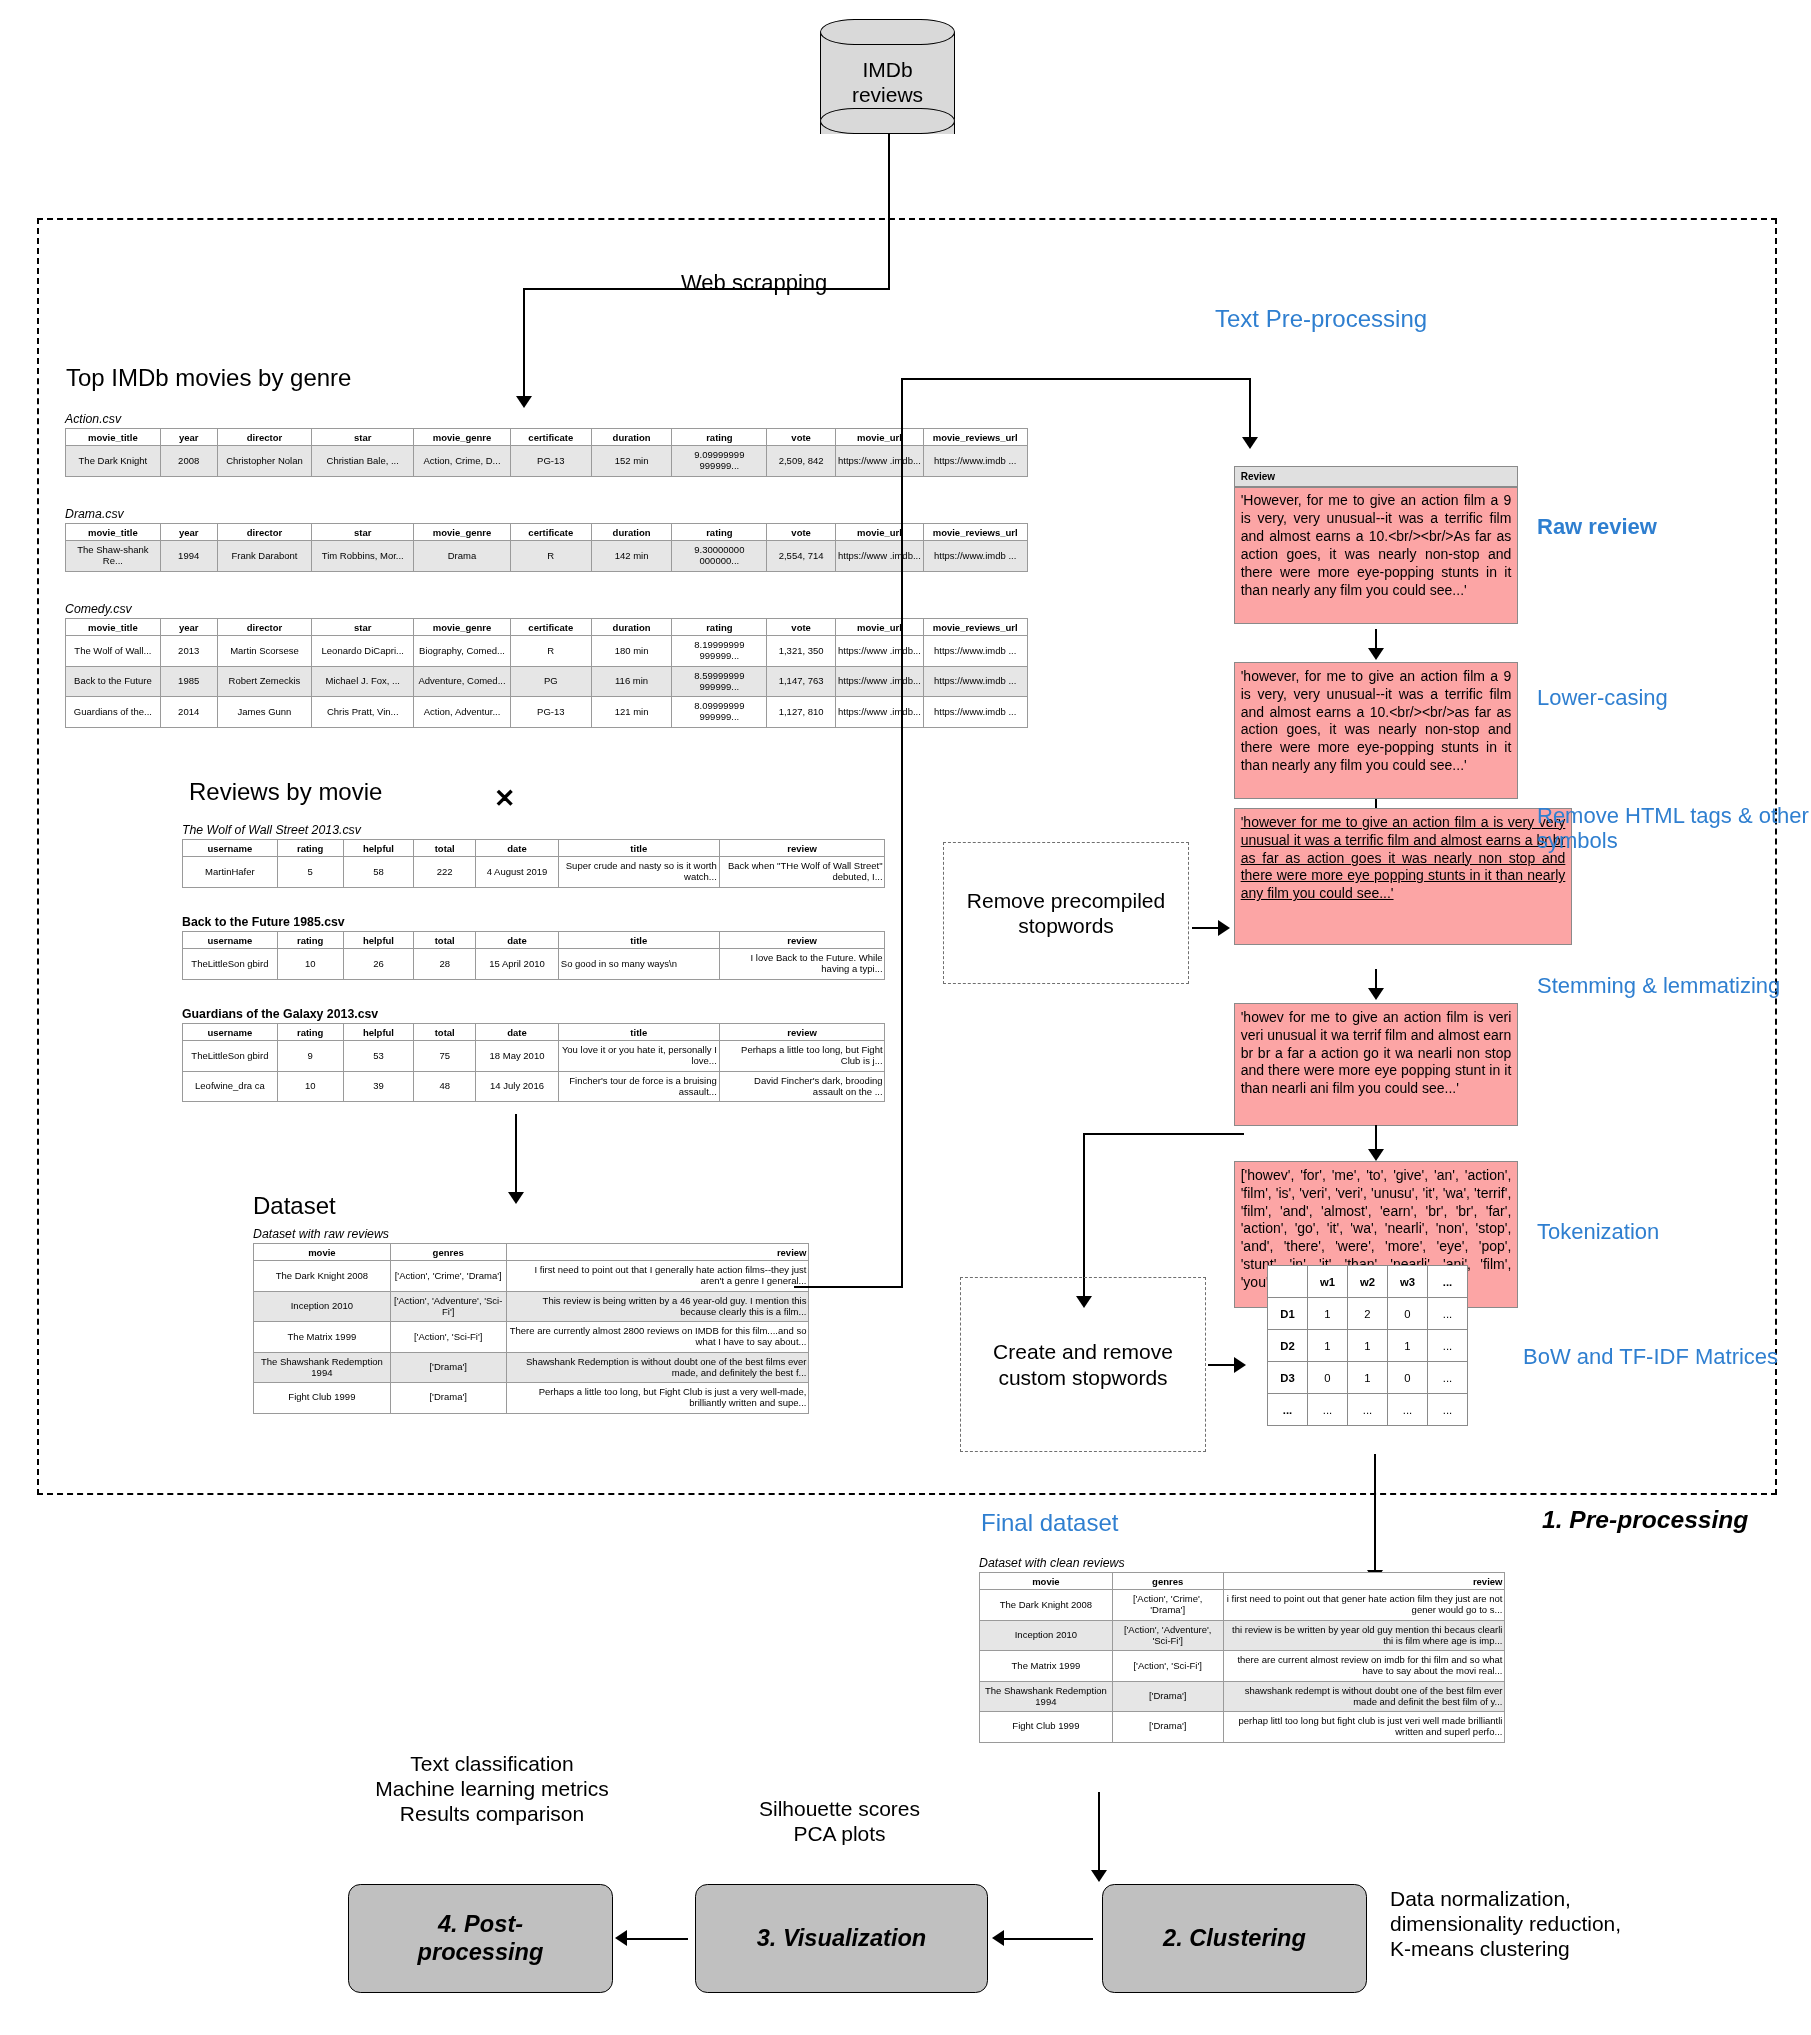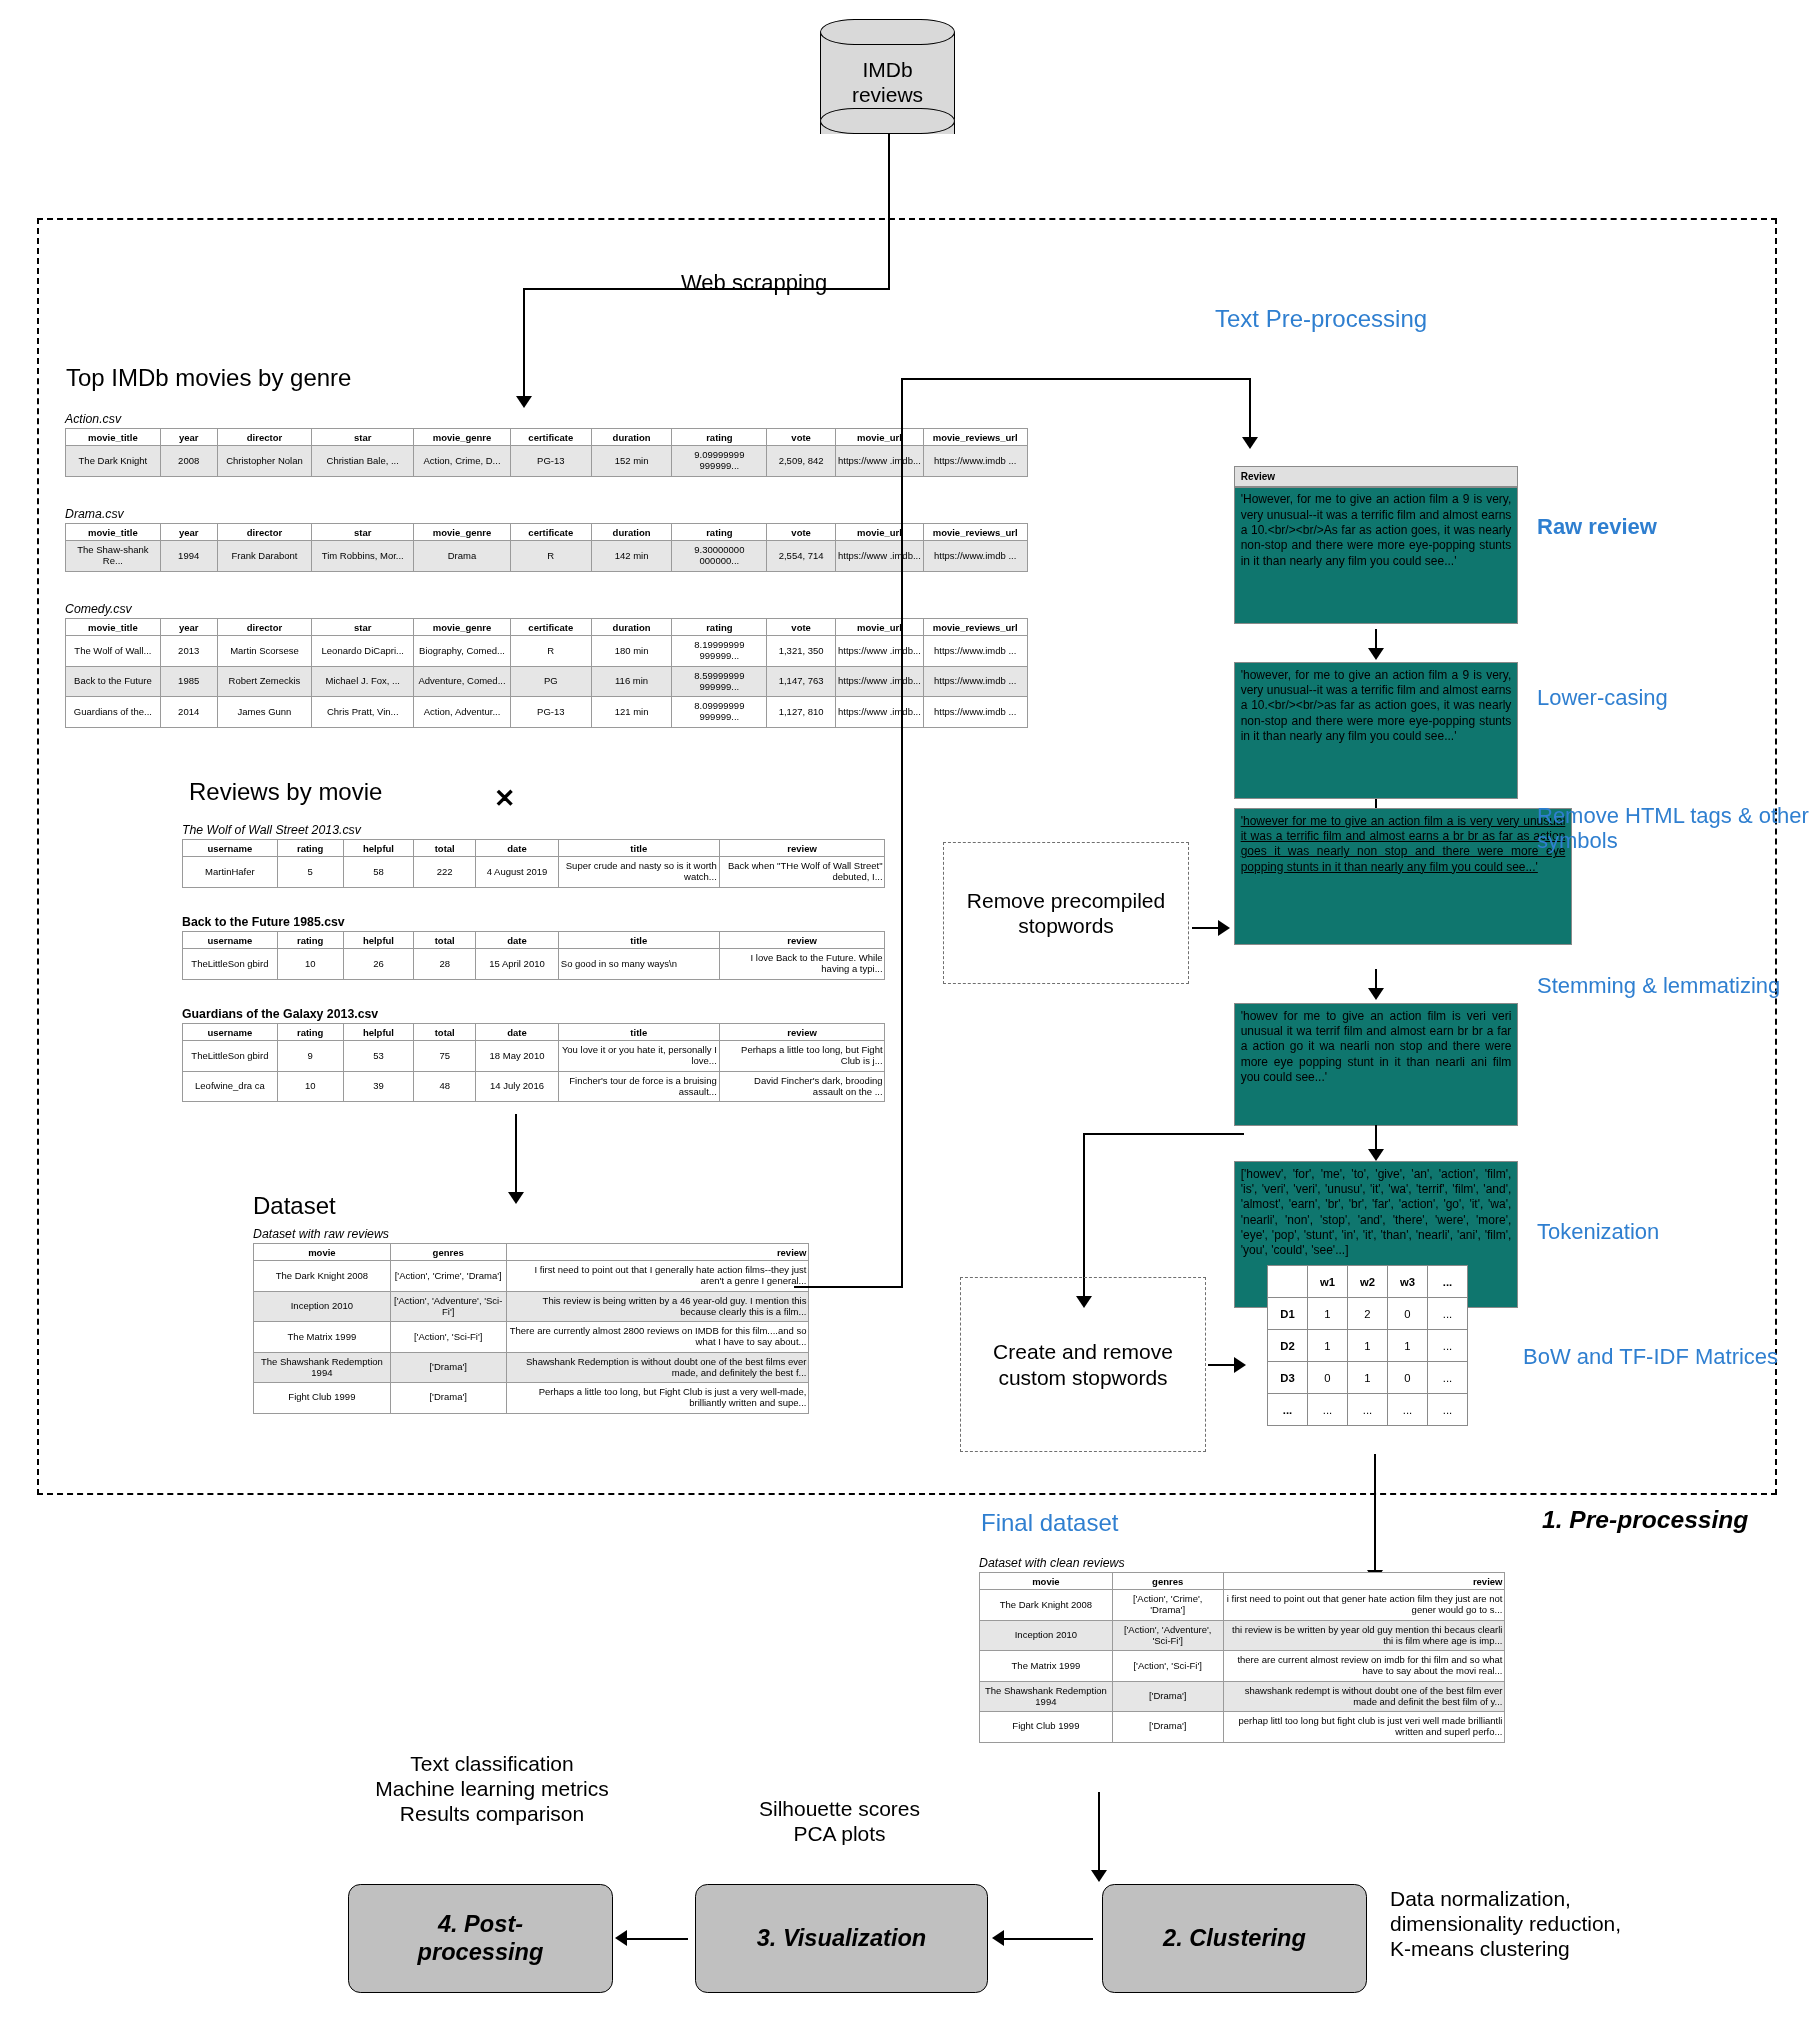--- a/index.html
+++ b/index.html
@@ -22,21 +22,21 @@
   .arrow-right{position:absolute;width:0;height:0;border-top:8px solid transparent;border-bottom:8px solid transparent;border-left:12.3px solid #000;}
   .arrow-left{position:absolute;width:0;height:0;border-top:8px solid transparent;border-bottom:8px solid transparent;border-right:12.3px solid #000;}
   
   table.csv{border-collapse:collapse;font-size:9.5px;table-layout:fixed;}
   table.csv th{border:0.5px solid #9a9a9a;background:#fff;font-weight:bold;padding:2.8px 1.9px;text-align:center;font-size:9.5px;}
   table.csv td{border:0.5px solid #9a9a9a;padding:3.8px 1.9px;text-align:center;font-size:9.5px;line-height:1.15;}
   tr.alt td{background:#e6e6e6;}
   .cap-it{font-style:italic;font-size:12.3px;margin-bottom:1.9px;}
   .sec-title{font-size:24px;}
   
-  .revbox{background:#0f766e;border:0.5px solid #8a8a8a;font-size:12px;line-height:1.28;padding:4.7px 5.7px;box-sizing:border-box;text-align:justify;}
+  .revbox{background:#fca5a5;border:0.5px solid #8a8a8a;font-size:14px;line-height:1.28;padding:4.7px 5.7px;box-sizing:border-box;text-align:justify;}
   .revhdr{background:#e0e0e0;border:0.5px solid #8a8a8a;font-size:10px;font-weight:bold;padding:3.8px 5.7px;box-sizing:border-box;}
   
   .dbox{border:1.9px dashed #6f6f6f;box-sizing:border-box;display:flex;align-items:center;justify-content:center;text-align:center;font-size:21px;line-height:1.2;}
   
   table.mx{border-collapse:collapse;font-size:11.3px;margin-top:12px;}
   table.mx td,table.mx th{border:0.5px solid #8a8a8a;width:37px;height:29px;text-align:center;font-weight:normal;background:#fff;}
   table.mx th{font-weight:bold;}
   
   .stage{background:#c0c0c0;border:1.9px solid #000;border-radius:12.3px;display:flex;align-items:center;justify-content:center;text-align:center;font-style:italic;font-weight:bold;font-size:23.6px;line-height:1.15;box-sizing:border-box;}
   .plain{font-size:21px;line-height:1.18;}

